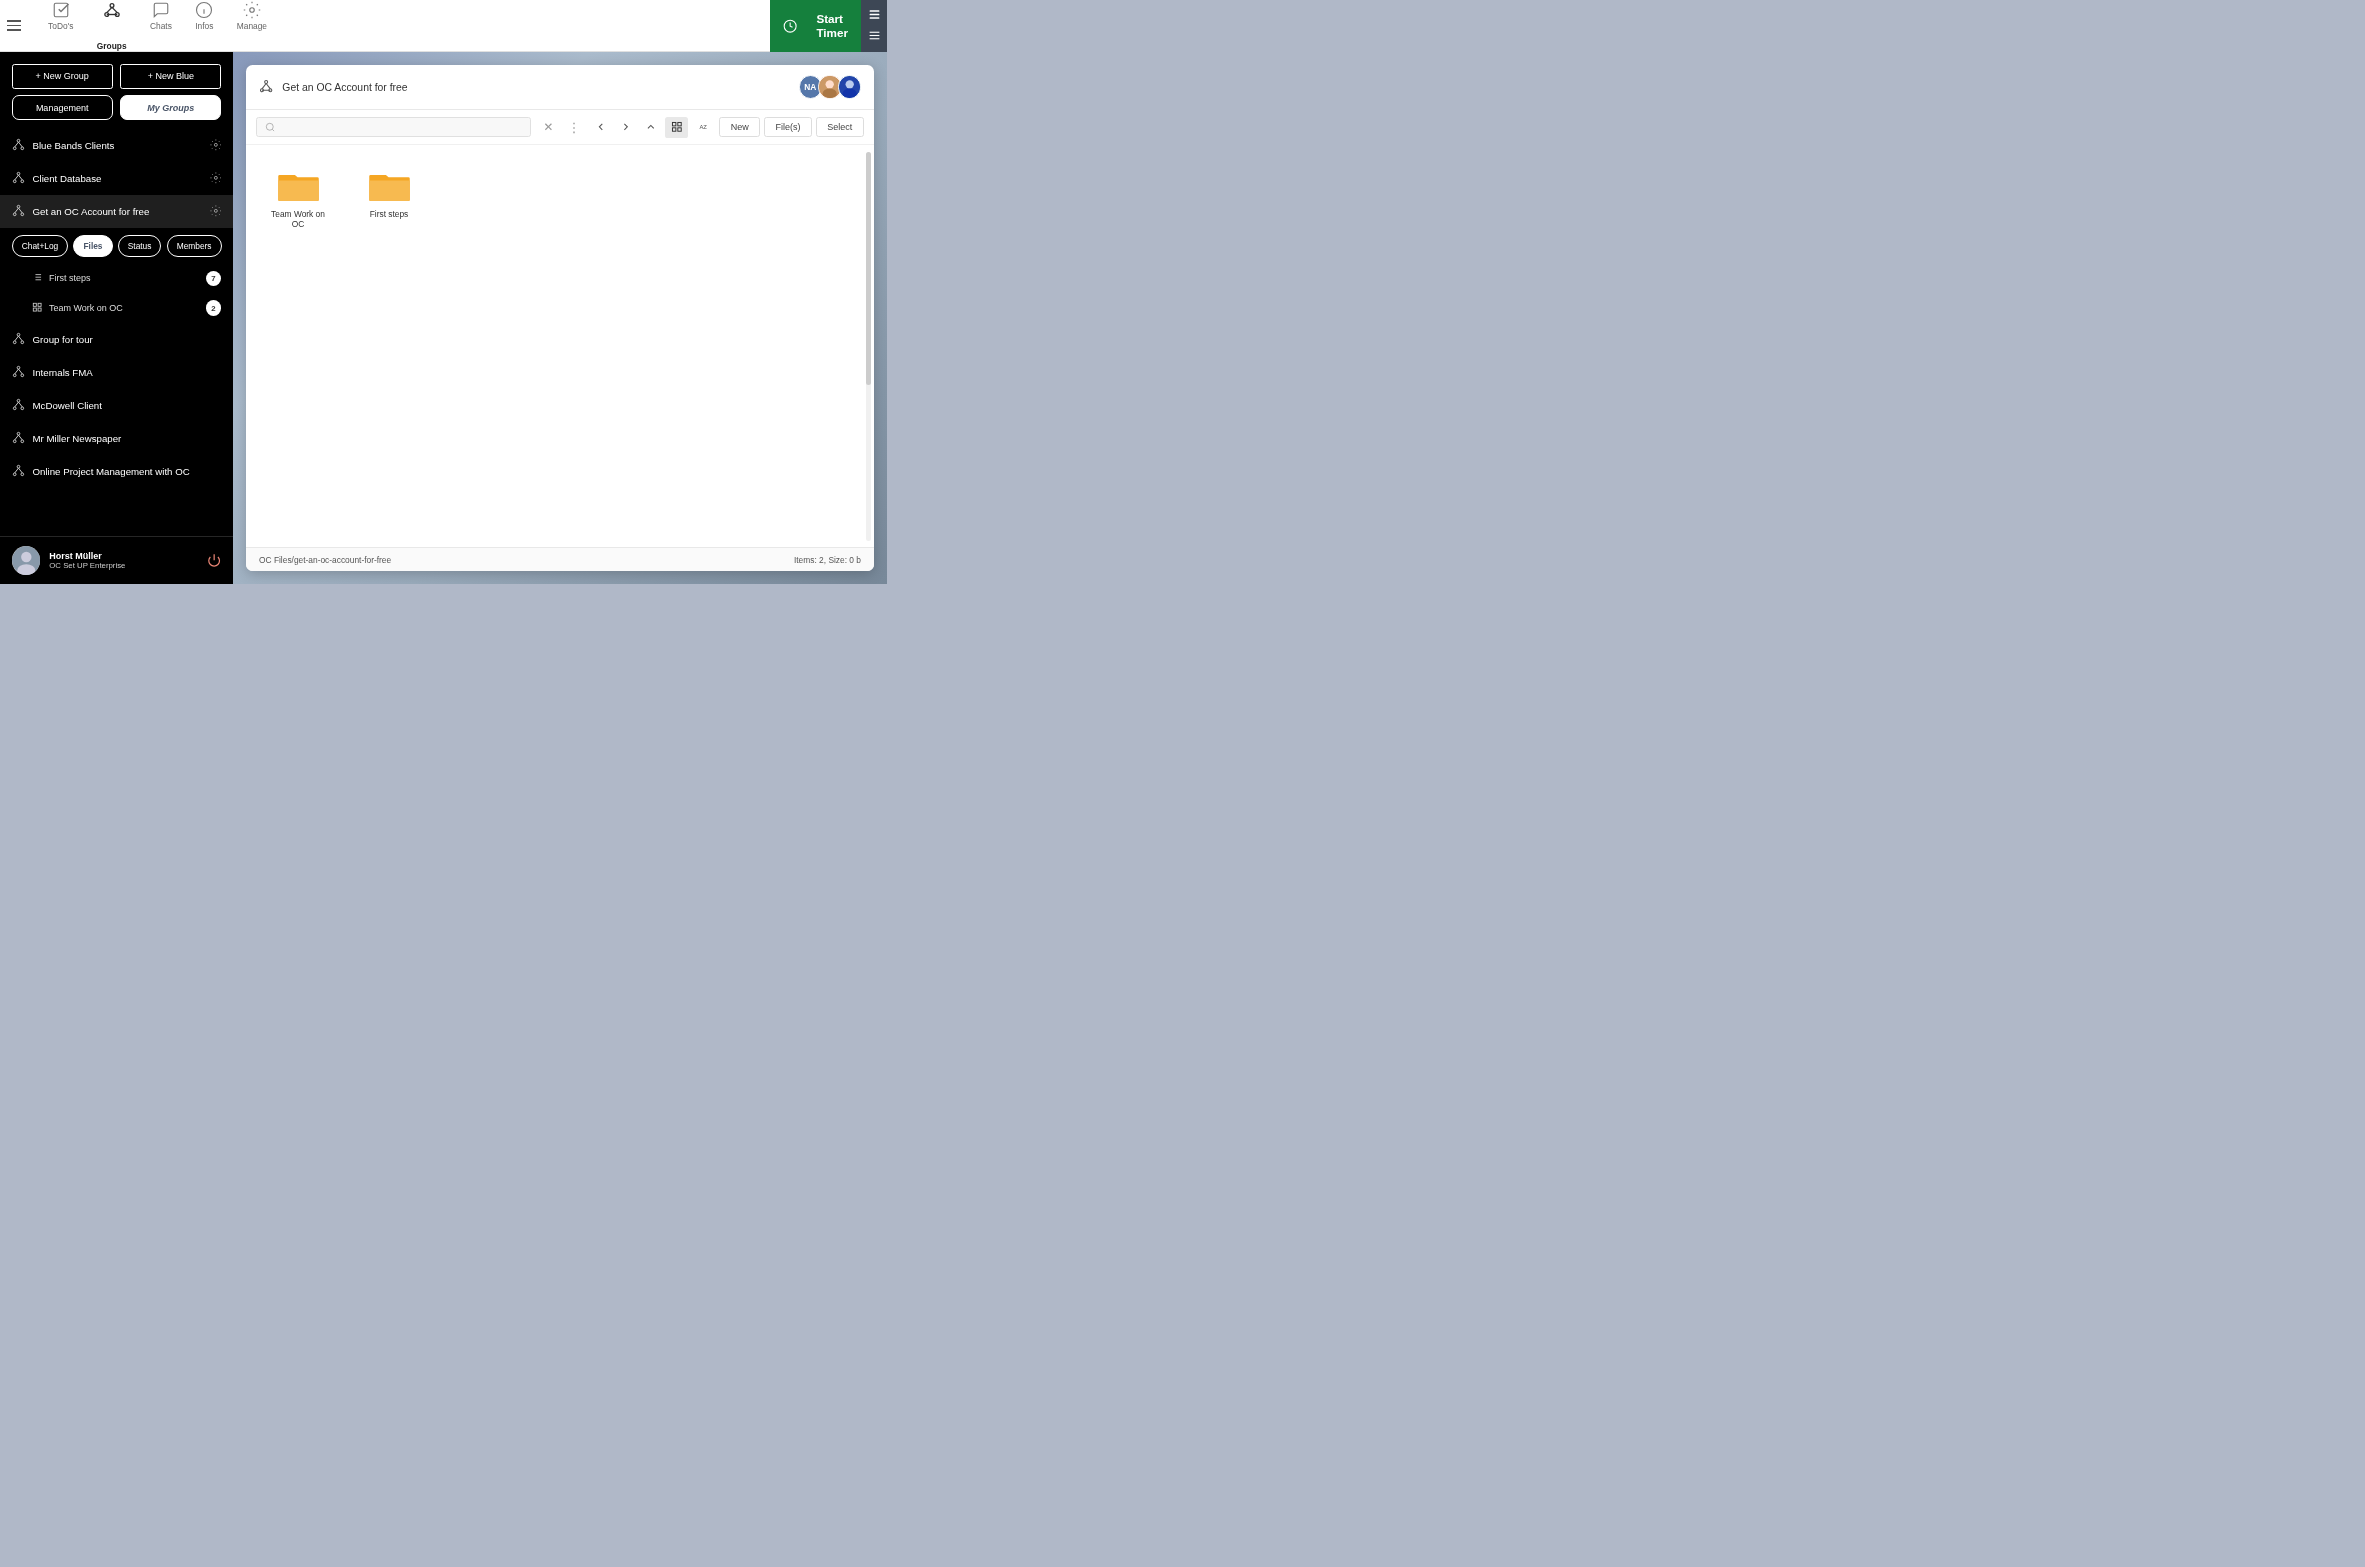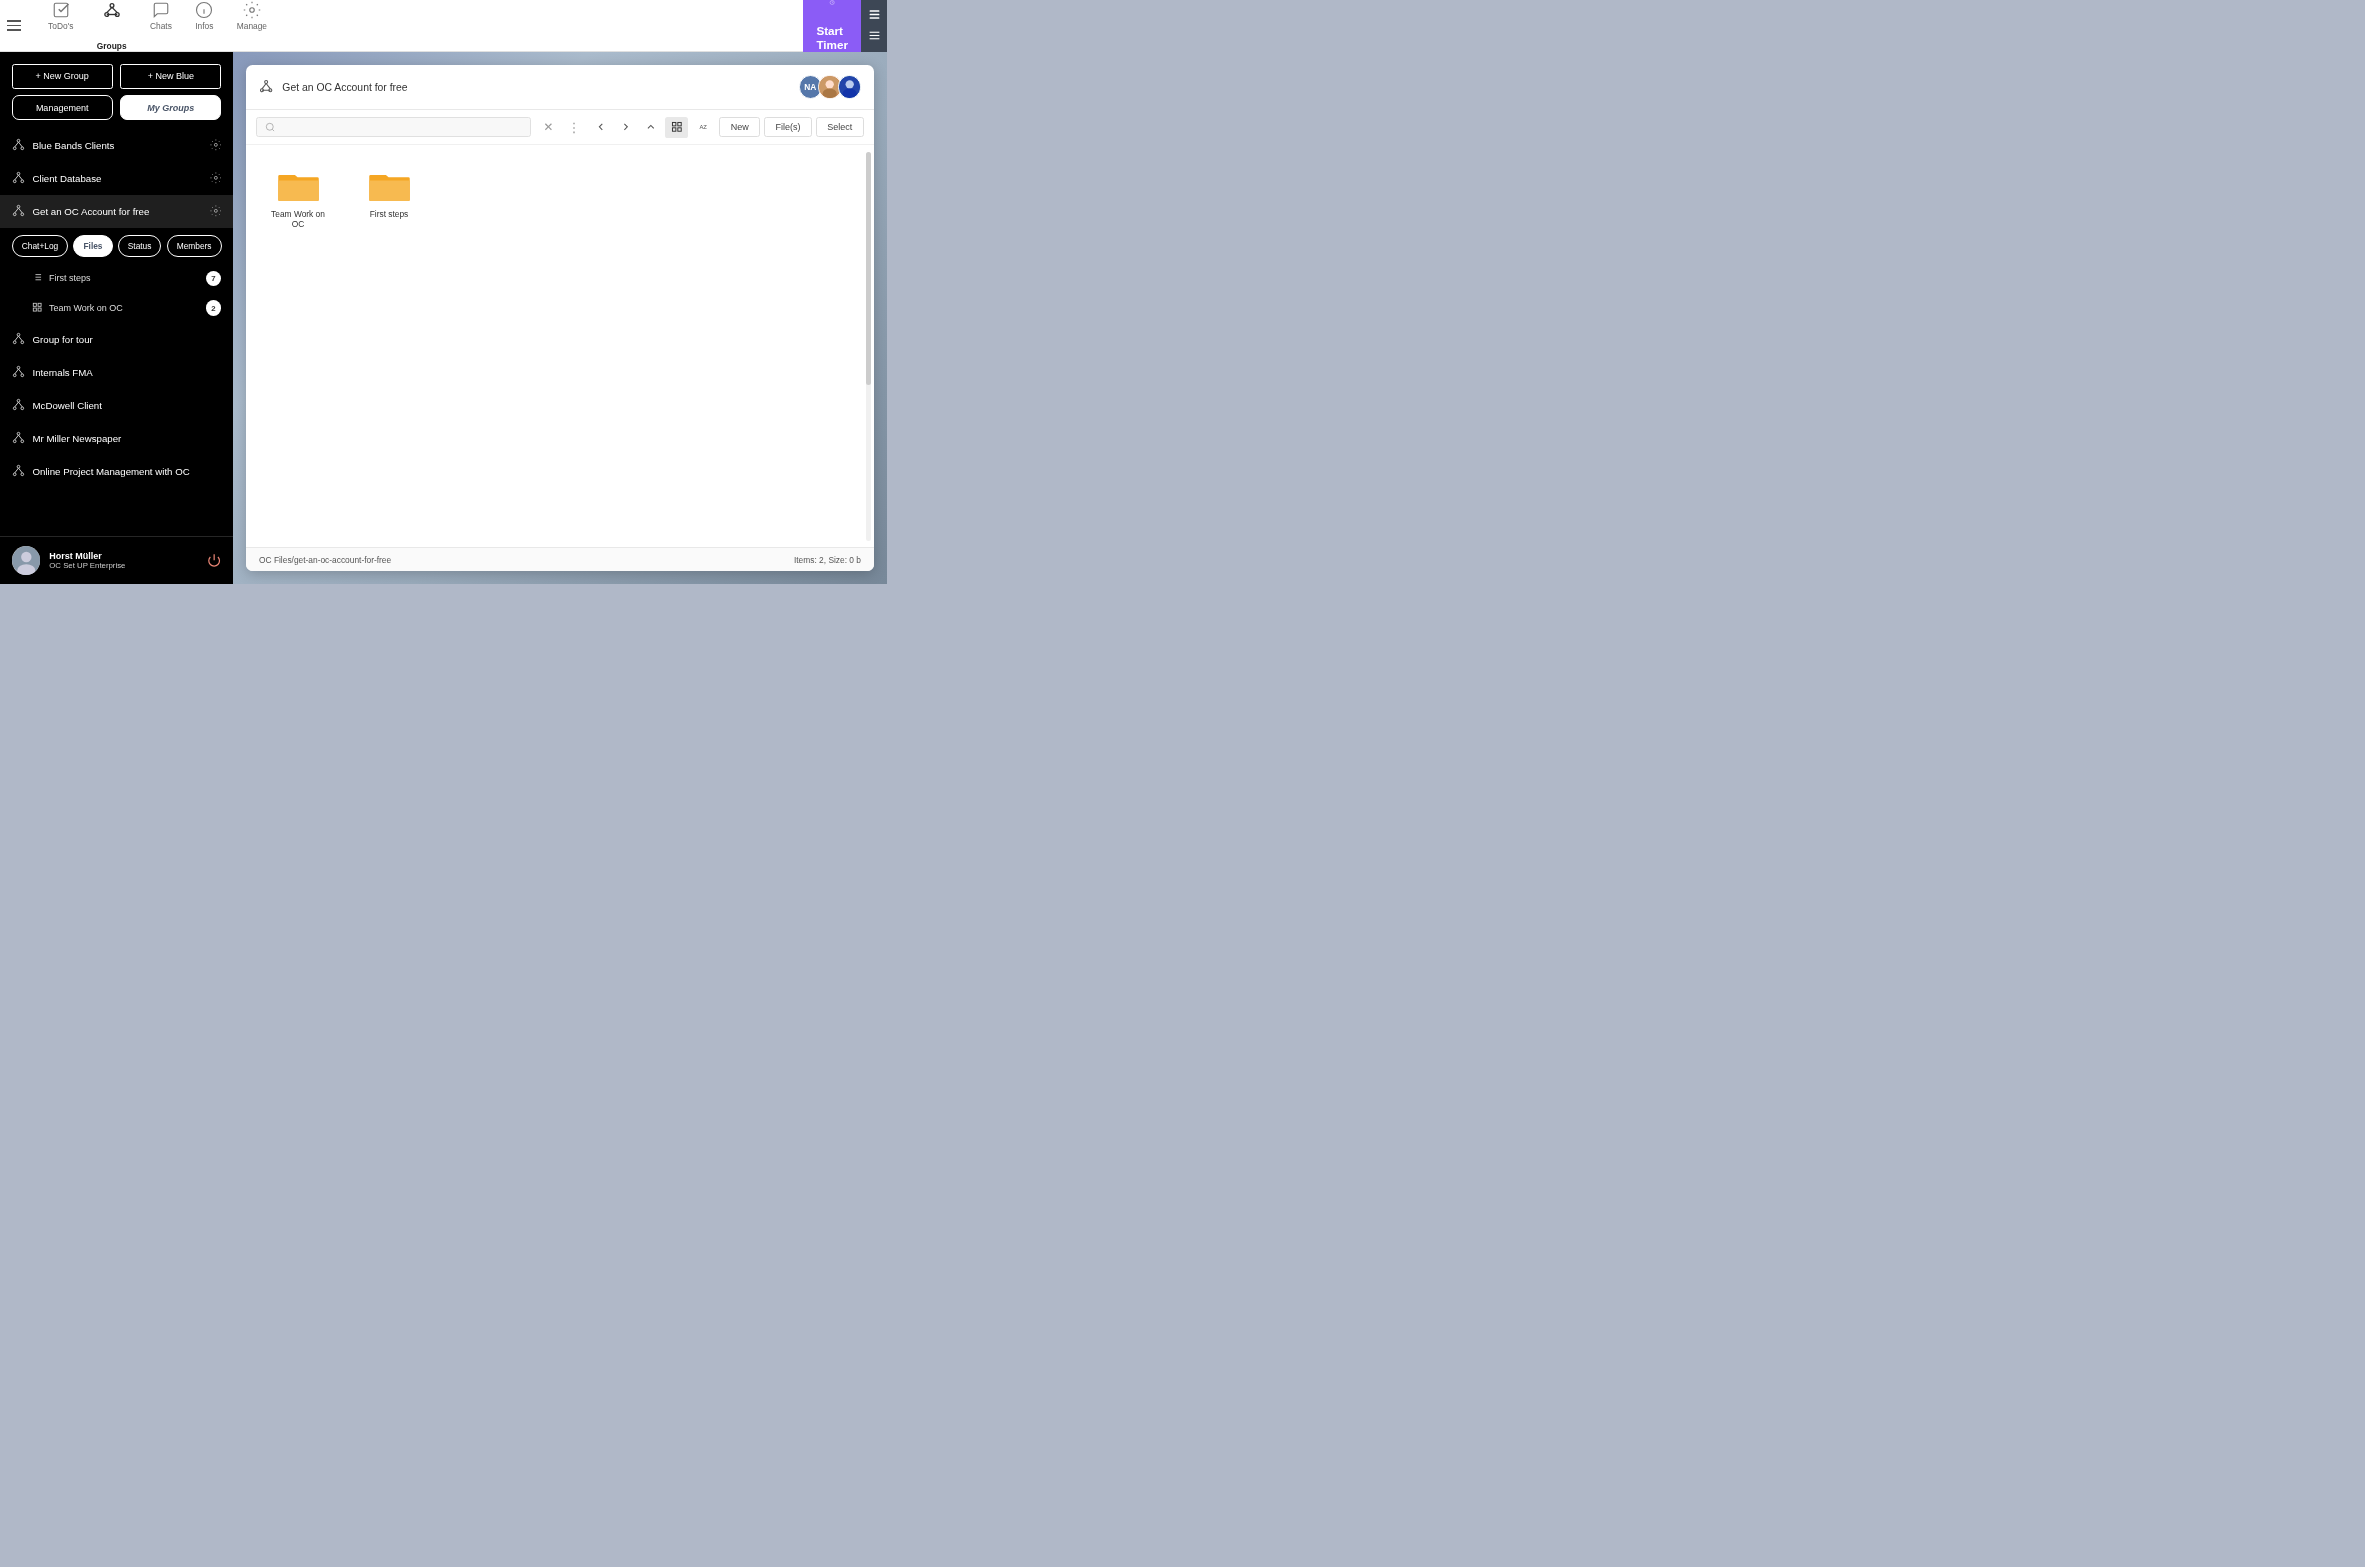--- a/index.html
+++ b/index.html
@@ -60,31 +60,30 @@
     }
     .nav-item .nav-icon {
       width: 18px;
       height: 18px;
     }
     .nav-item svg {
       width: 18px;
       height: 18px;
     }
     .timer-main {
-      background: #8b5cf6;
+      background: #15803d;
       height: 52px;
       display: flex;
       align-items: center;
       padding: 0 13px;
       gap: 19px;
       color: white;
       font-size: 11.7px;
       font-weight: 600;
       cursor: pointer;
-      flex-direction: column;
     }
     .timer-side-btns {
       background: #3d4755;
       height: 52px;
       display: flex;
       flex-direction: column;
       align-items: center;
       justify-content: center;
       padding: 0 6.5px;
       gap: 5.2px;

